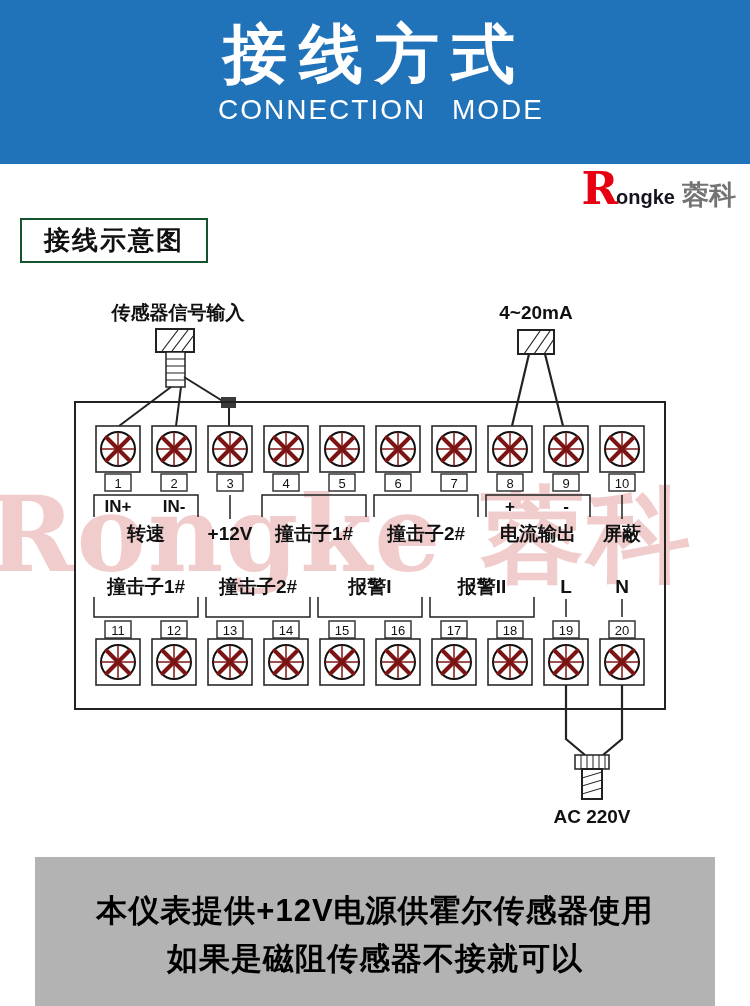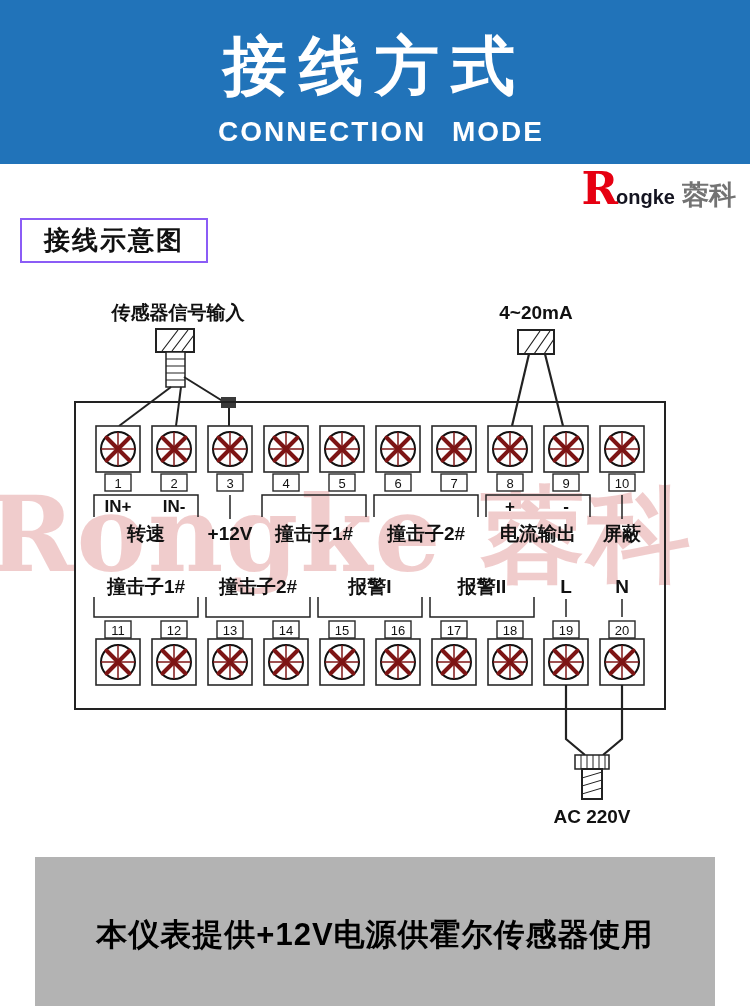--- a/index.html
+++ b/index.html
@@ -1,29 +1,29 @@
 <!DOCTYPE html>
 <html><head>
 <meta charset="utf-8">
 <style>
   html,body{margin:0;padding:0;background:#fff;}
   body{width:750px;font-family:"Liberation Sans",sans-serif;color:#111;}
   .page{width:750px;}
 
   .banner{height:164px;background:#2173b9;color:#fff;text-align:center;overflow:hidden;}
-  .banner .title{margin:12px;padding-top:18px;font-size:64px;font-weight:bold;letter-spacing:12px;line-height:1.15;}
-  .banner .subtitle{font-size:28px;font-weight:bold;letter-spacing:2px;word-spacing:16px;margin-top:2px;padding-left:12px;}
+  .banner .title{margin:0;padding-top:18px;font-size:64px;font-weight:bold;letter-spacing:12px;line-height:1.15;}
+  .banner .subtitle{font-size:28px;font-weight:normal;letter-spacing:2px;word-spacing:16px;margin-top:2px;padding-left:12px;}
 
   .logo-row{height:50px;display:flex;justify-content:flex-end;align-items:center;padding-right:14px;}
   .brand{display:flex;align-items:baseline;line-height:1;}
   .brand-r{color:#e60012;font-size:44px;font-weight:bold;font-family:"DejaVu Serif",serif;margin-right:-2px;}
   .brand-rest{color:#141420;font-size:20px;font-weight:bold;}
   .brand-cn{color:#737373;font-size:27px;font-weight:bold;margin-left:7px;}
 
-  .section-label{display:inline-block;margin:4px 0 0 20px;border:2px solid #8b5cf6;padding:3px 22px;font-size:26px;font-weight:bold;letter-spacing:2px;background:#fff;}
+  .section-label{display:inline-block;margin:4px 0 0 20px;border:2px solid #14532d;padding:3px 22px;font-size:26px;font-weight:bold;letter-spacing:2px;background:#fff;}
 
   .diagram-wrap{position:relative;width:750px;height:582px;margin-top:8px;overflow:hidden;}
   .watermark{position:absolute;top:196px;left:-12px;z-index:0;font-size:104px;font-weight:bold;
              font-family:"DejaVu Serif",serif;color:#c53030;opacity:0.24;white-space:nowrap;
              letter-spacing:2px;pointer-events:none;}
   #diagram-svg{position:absolute;top:0;left:0;z-index:1;}
   svg text{font-family:"Liberation Sans",sans-serif;}
   .t-ann{font-size:19px;font-weight:bold;fill:#111;}
 
   .note-box{margin:4px 35px 0;height:156px;background:#b3b3b3;display:flex;flex-direction:column;
@@ -320,15 +320,16 @@
         <path d="M581,484 v14 M587,484 v14 M593,484 v14 M599,484 v14 M605,484 v14" stroke-width="1" fill="none"></path>
         <rect x="582" y="498" width="20" height="30" stroke-width="2"></rect>
         <path d="M582,507 L602,501 M582,515 L602,509 M582,523 L602,517" stroke-width="1" fill="none"></path>
       </g>
       <text class="t-ann" x="592" y="552" text-anchor="middle">AC 220V</text>
     </svg>
   </div>
 
   <div class="note-box">
     <p class="note-line">本仪表提供+12V电源供霍尔传感器使用</p>
+    <p class="note-line">如果是磁阻传感器不接就可以</p>
   </div>
 
 </div>
 
 </body></html>

